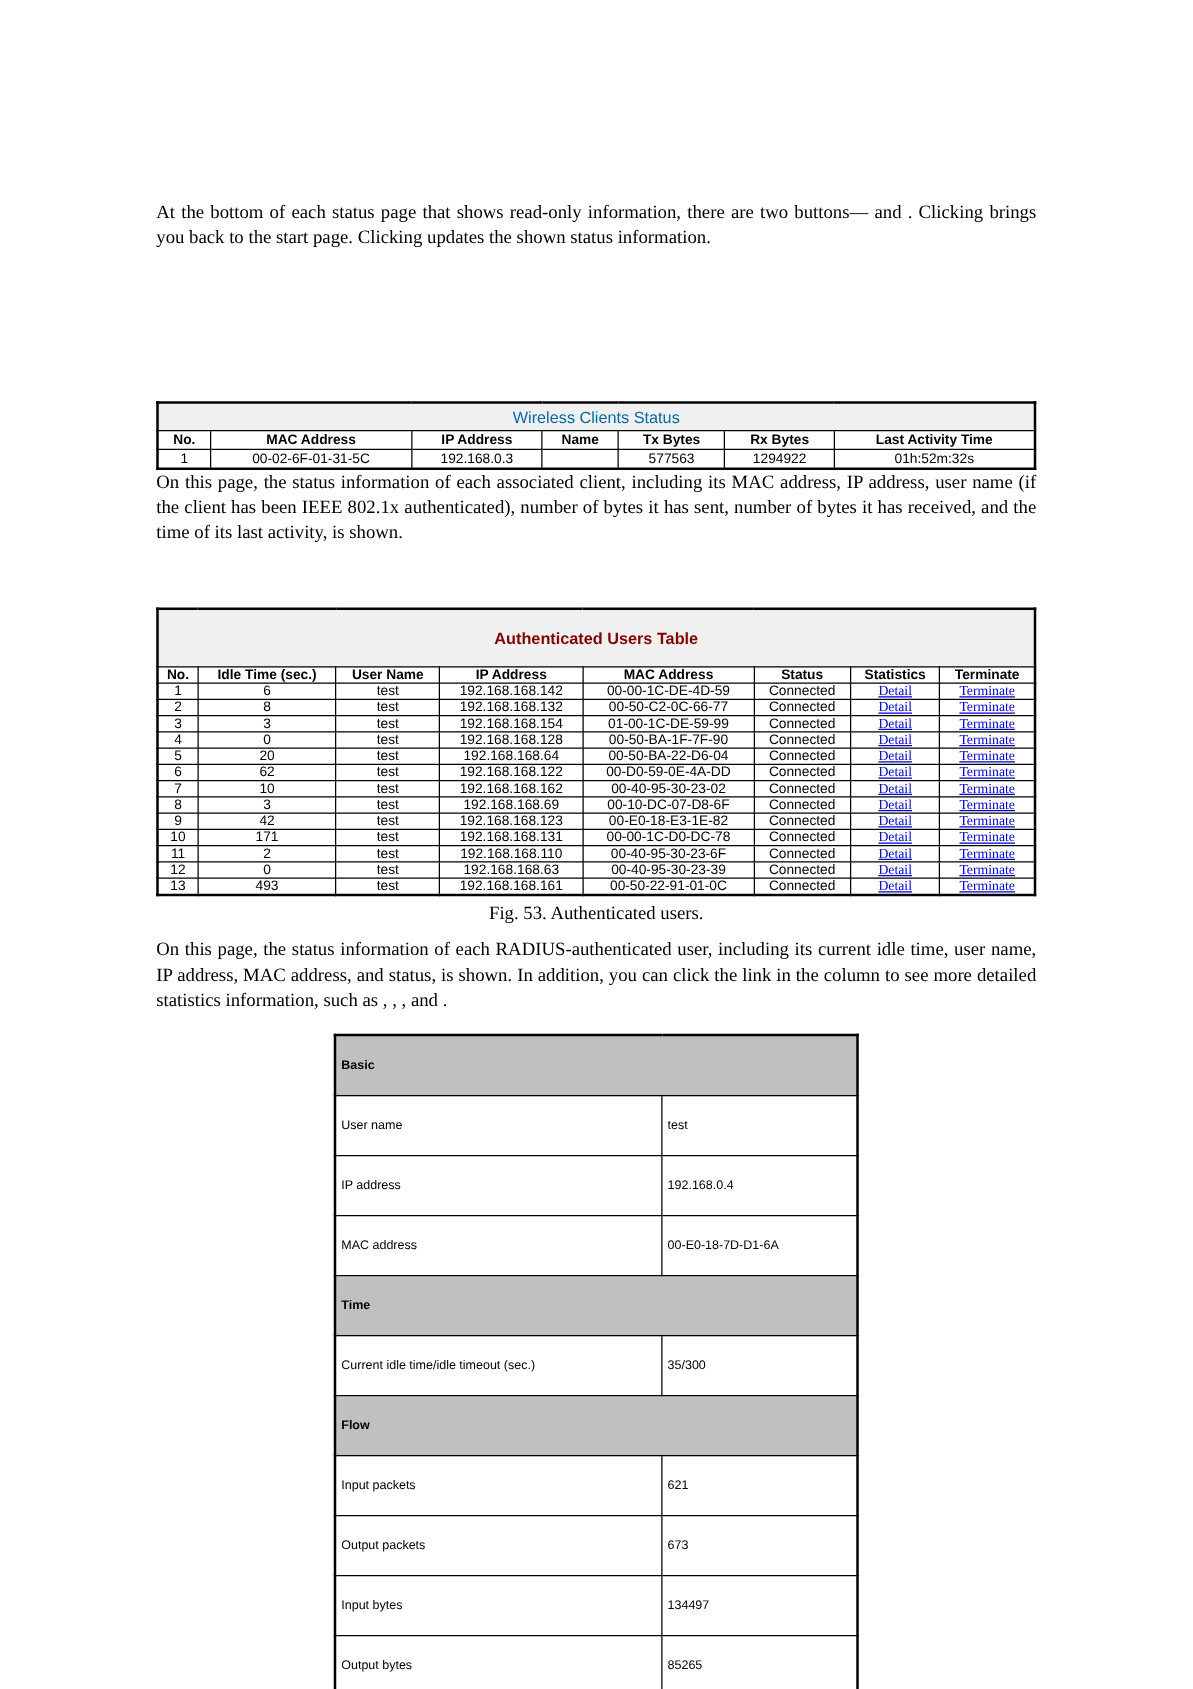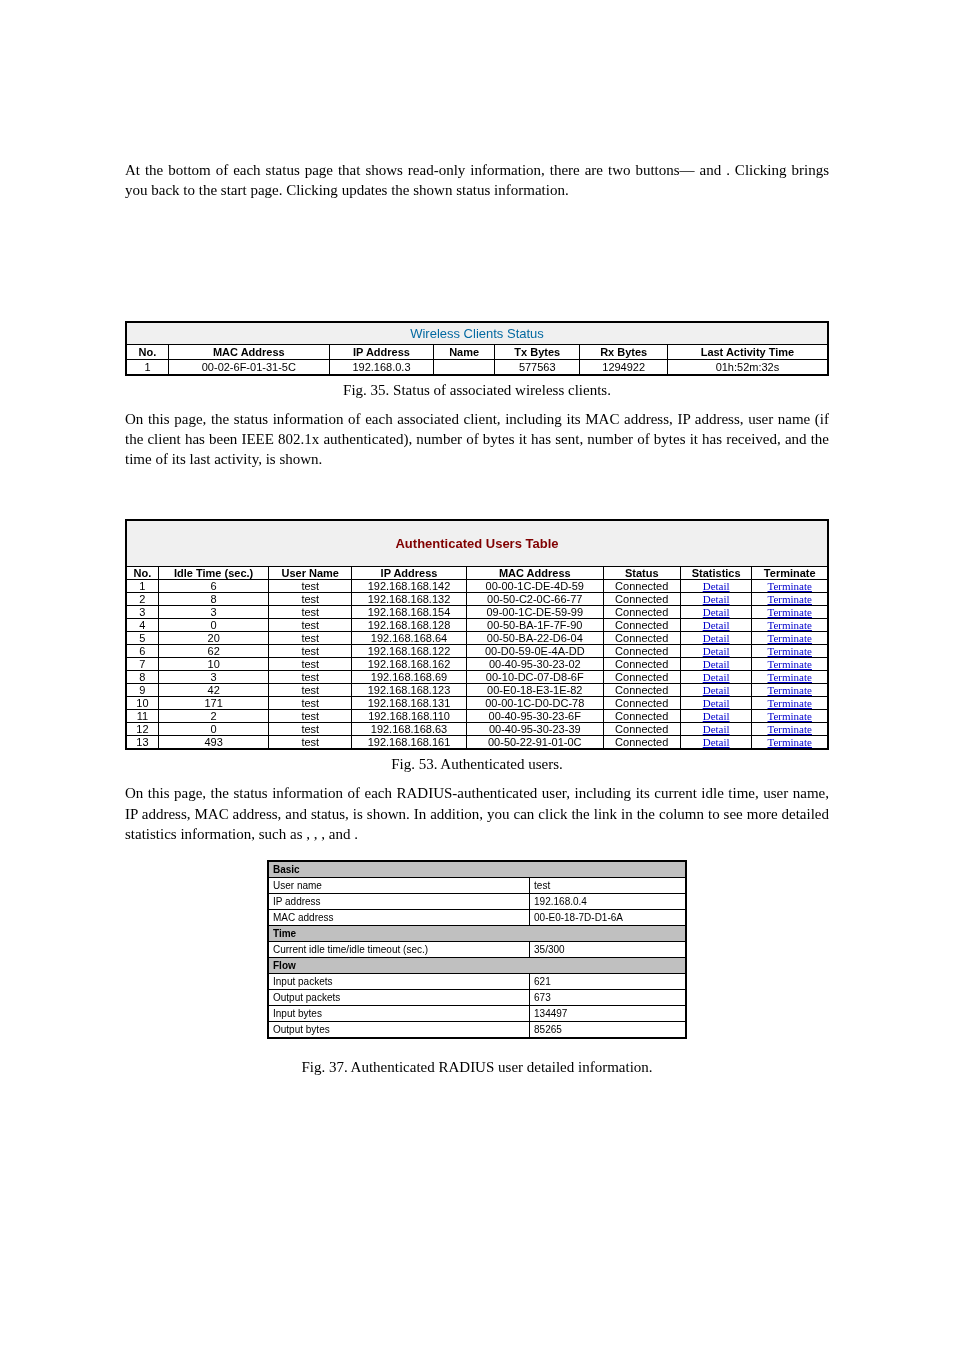--- a/index.html
+++ b/index.html
@@ -79,21 +79,21 @@
     table.detail {
       border-collapse: collapse;
       border: 2px solid #000;
       width: 420px;
       margin: 16px auto 0 auto;
       font-family: Verdana, Arial, sans-serif;
       font-size: 10px;
     }
     table.detail td {
       border: 1px solid #000;
-      padding: 2px 4px;
+      padding: 18px 4px;
       text-align: left;
     }
     table.detail td.section {
       background: #c0c0c0;
       font-weight: bold;
     }
   </style>
 </head>
 <body>
 
@@ -126,21 +126,20 @@
       <td>00-02-6F-01-31-5C</td>
       <td>192.168.0.3</td>
       <td></td>
       <td>577563</td>
       <td>1294922</td>
       <td>01h:52m:32s</td>
     </tr>
   </tbody>
     </table>
 
-  <p class="fig-caption">Fig. 35. Status of associated wireless clients.</p>
 
   <p class="body-text">On this page, the status information of each associated client, including its MAC address, IP address, user name (if the client has been IEEE 802.1x authenticated), number of bytes it has sent, number of bytes it has received, and the time of its last activity, is shown.</p>
 
   <table class="auth">
     <thead>
       <tr>
           <th class="title" colspan="8">Authenticated Users Table</th>
         </tr>
       <tr id="auth-head-row">
           <th>No.</th>
@@ -172,21 +171,21 @@
           <td>00-50-C2-0C-66-77</td>
           <td>Connected</td>
           <td><a class="link">Detail</a></td>
           <td><a class="link">Terminate</a></td>
         </tr>
         <tr>
           <td>3</td>
           <td>3</td>
           <td>test</td>
           <td>192.168.168.154</td>
-          <td>09-00-1C-DE-59-99</td>
+          <td>01-00-1C-DE-59-99</td>
           <td>Connected</td>
           <td><a class="link">Detail</a></td>
           <td><a class="link">Terminate</a></td>
         </tr>
         <tr>
           <td>4</td>
           <td>0</td>
           <td>test</td>
           <td>192.168.168.128</td>
           <td>00-50-BA-1F-7F-90</td>

